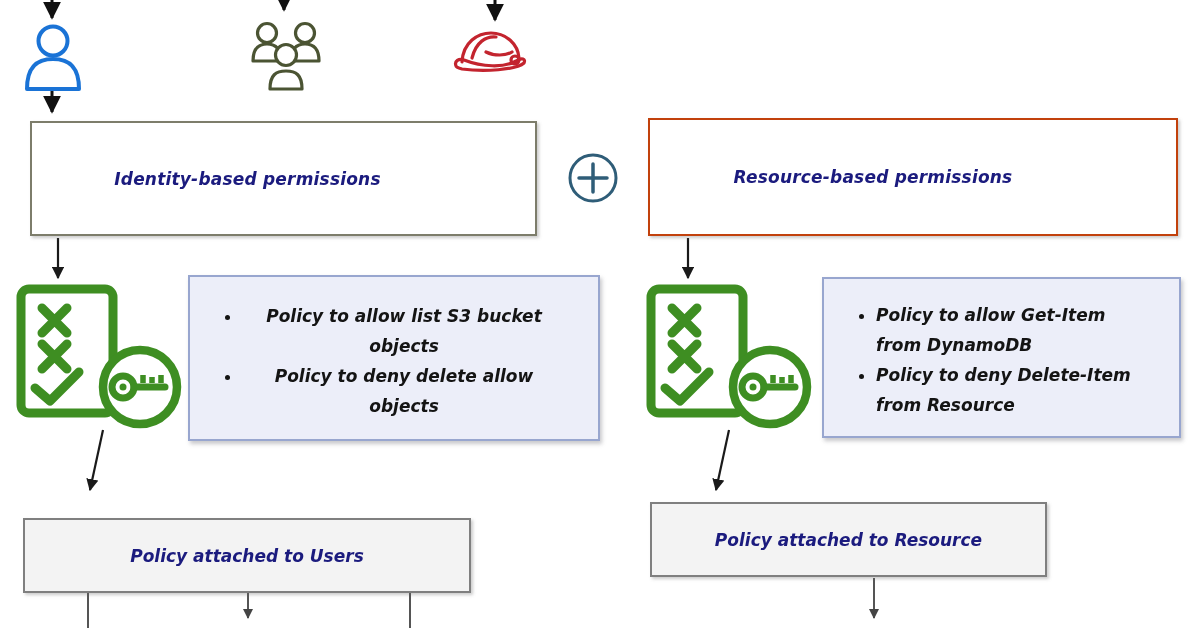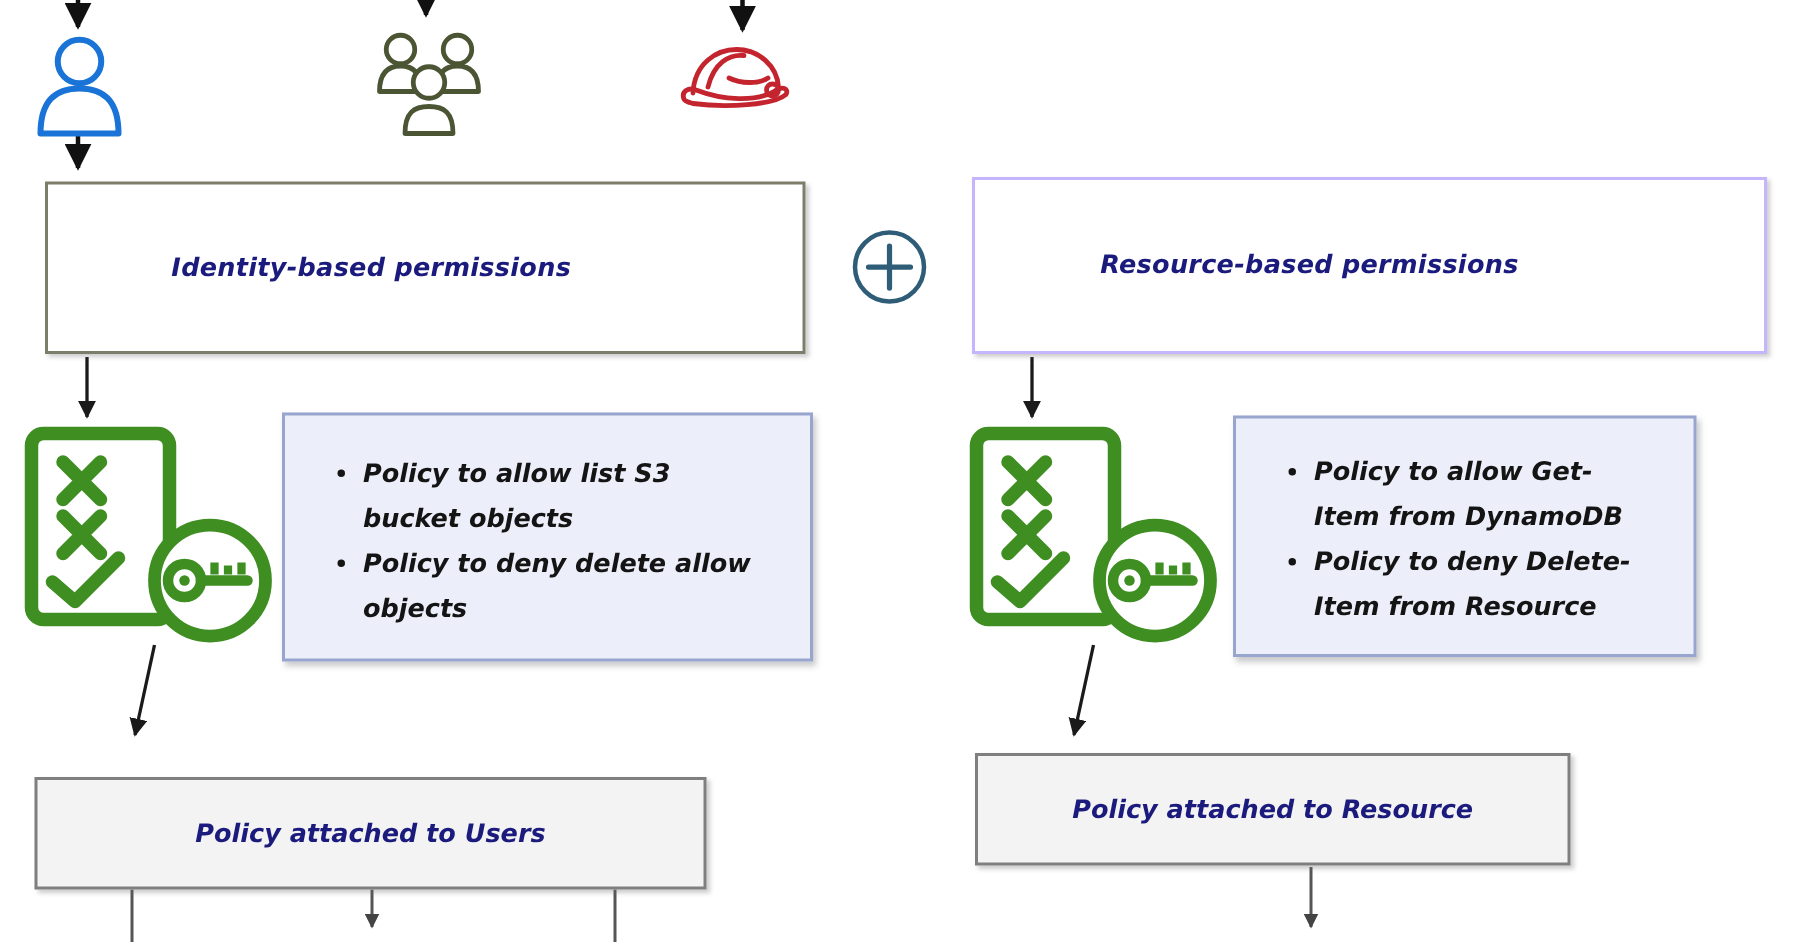--- a/index.html
+++ b/index.html
@@ -16,37 +16,37 @@
   .bigbox{
     display:flex;align-items:center;justify-content:center;
     background:#ffffff;box-shadow:2px 2px 3px rgba(110,110,110,.35);
     box-sizing:border-box;
   }
   .bigbox .lbl{
     font-weight:bold;font-size:17px;color:#1b1b7e;letter-spacing:.2px;
   }
   .identity-box{left:30px;top:121px;width:507px;height:115px;border:2px solid #7d7d6b;}
   .identity-box .lbl{padding-right:72px;}
-  .resource-box{left:648px;top:118px;width:530px;height:118px;border:2px solid #c4b5fd;}
+  .resource-box{left:648px;top:118px;width:530px;height:118px;border:2px solid #c2410c;}
   .resource-box .lbl{padding-right:80px;}
 
   
   .policybox{
     background:#eceef9;border:2px solid #98a6cf;box-sizing:border-box;
     box-shadow:2px 3px 4px rgba(100,100,110,.35);
   }
   .policybox ul{
     margin:0;list-style:disc outside;color:#141414;
   }
   .policybox li{
     font-weight:bold;font-size:17px;line-height:30px;color:#141414;
   }
-  .policy-left{left:188px;top:275px;width:354px;height:166px;}
+  .policy-left{left:188px;top:275px;width:412px;height:166px;text-align:center;}
   .policy-left ul{padding:24px 32px 0 52px;}
-  .policy-right{left:822px;top:277px;width:309px;height:161px;}
+  .policy-right{left:822px;top:277px;width:359px;height:161px;}
   .policy-right ul{padding:21px 30px 0 52px;}
 
   
   .graybox{
     display:flex;align-items:center;justify-content:center;
     background:#f3f3f3;border:2px solid #7f7f7f;box-sizing:border-box;
     box-shadow:2px 2px 3px rgba(110,110,110,.35);
   }
   .graybox .lbl{font-weight:bold;font-size:17px;color:#1b1b7e;}
   .attach-left{left:23px;top:518px;width:448px;height:75px;}

